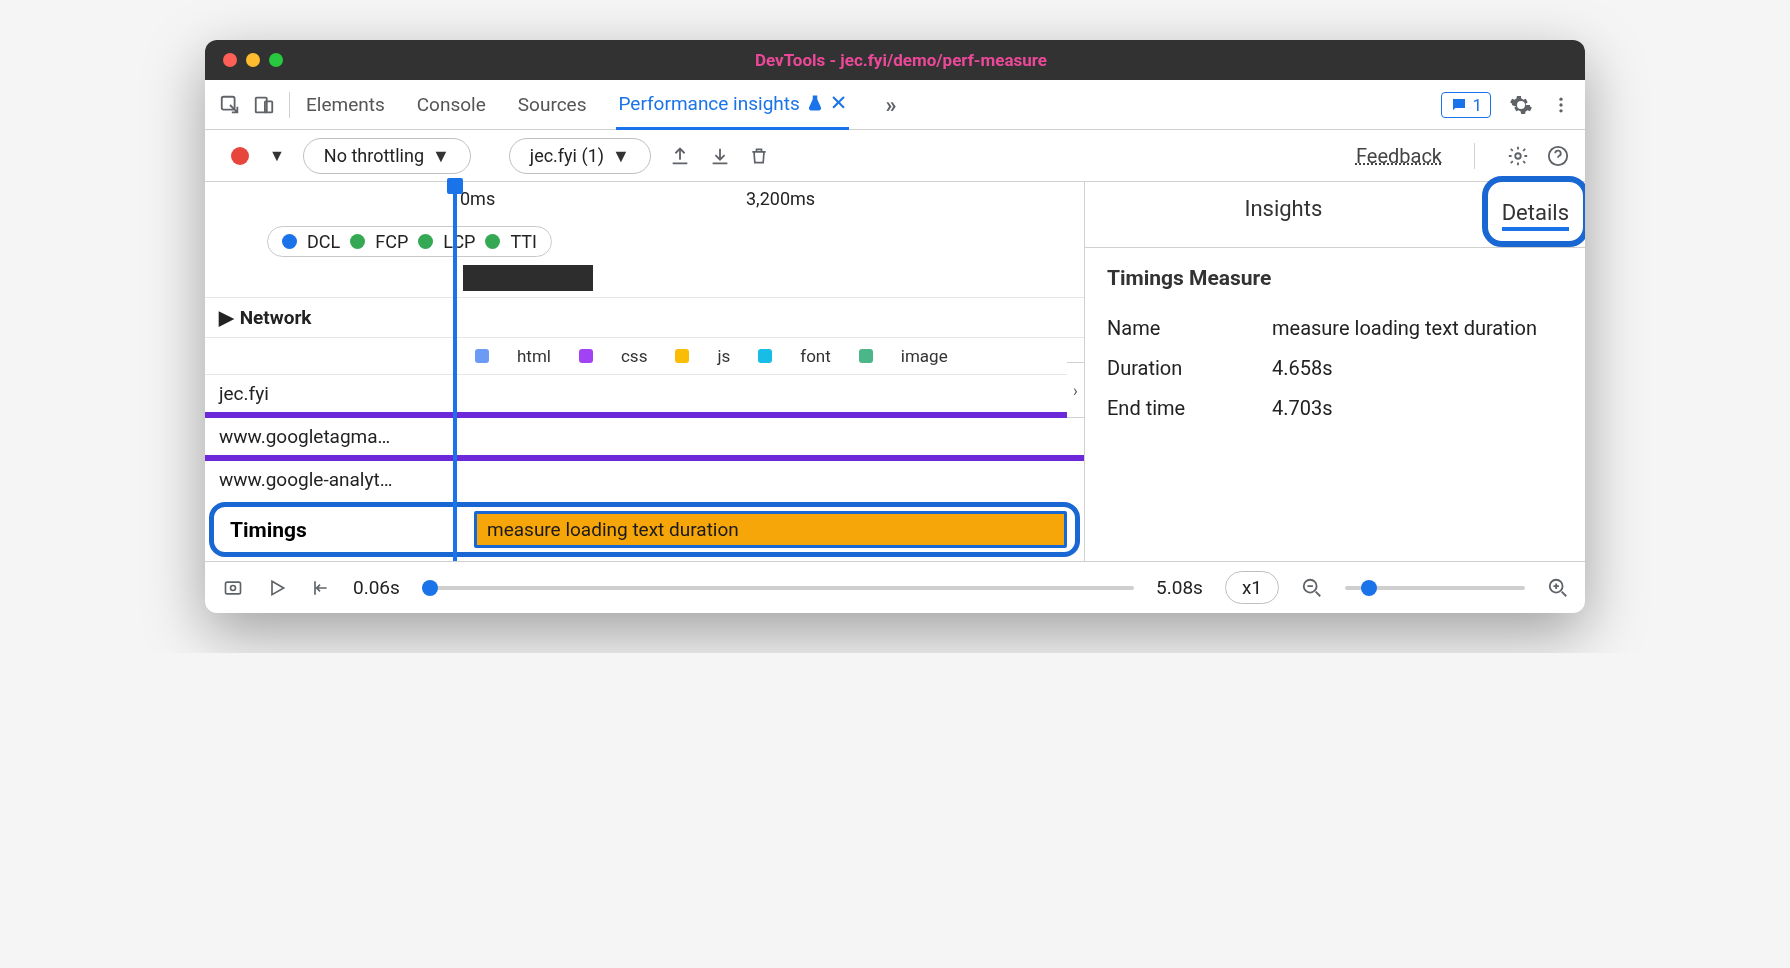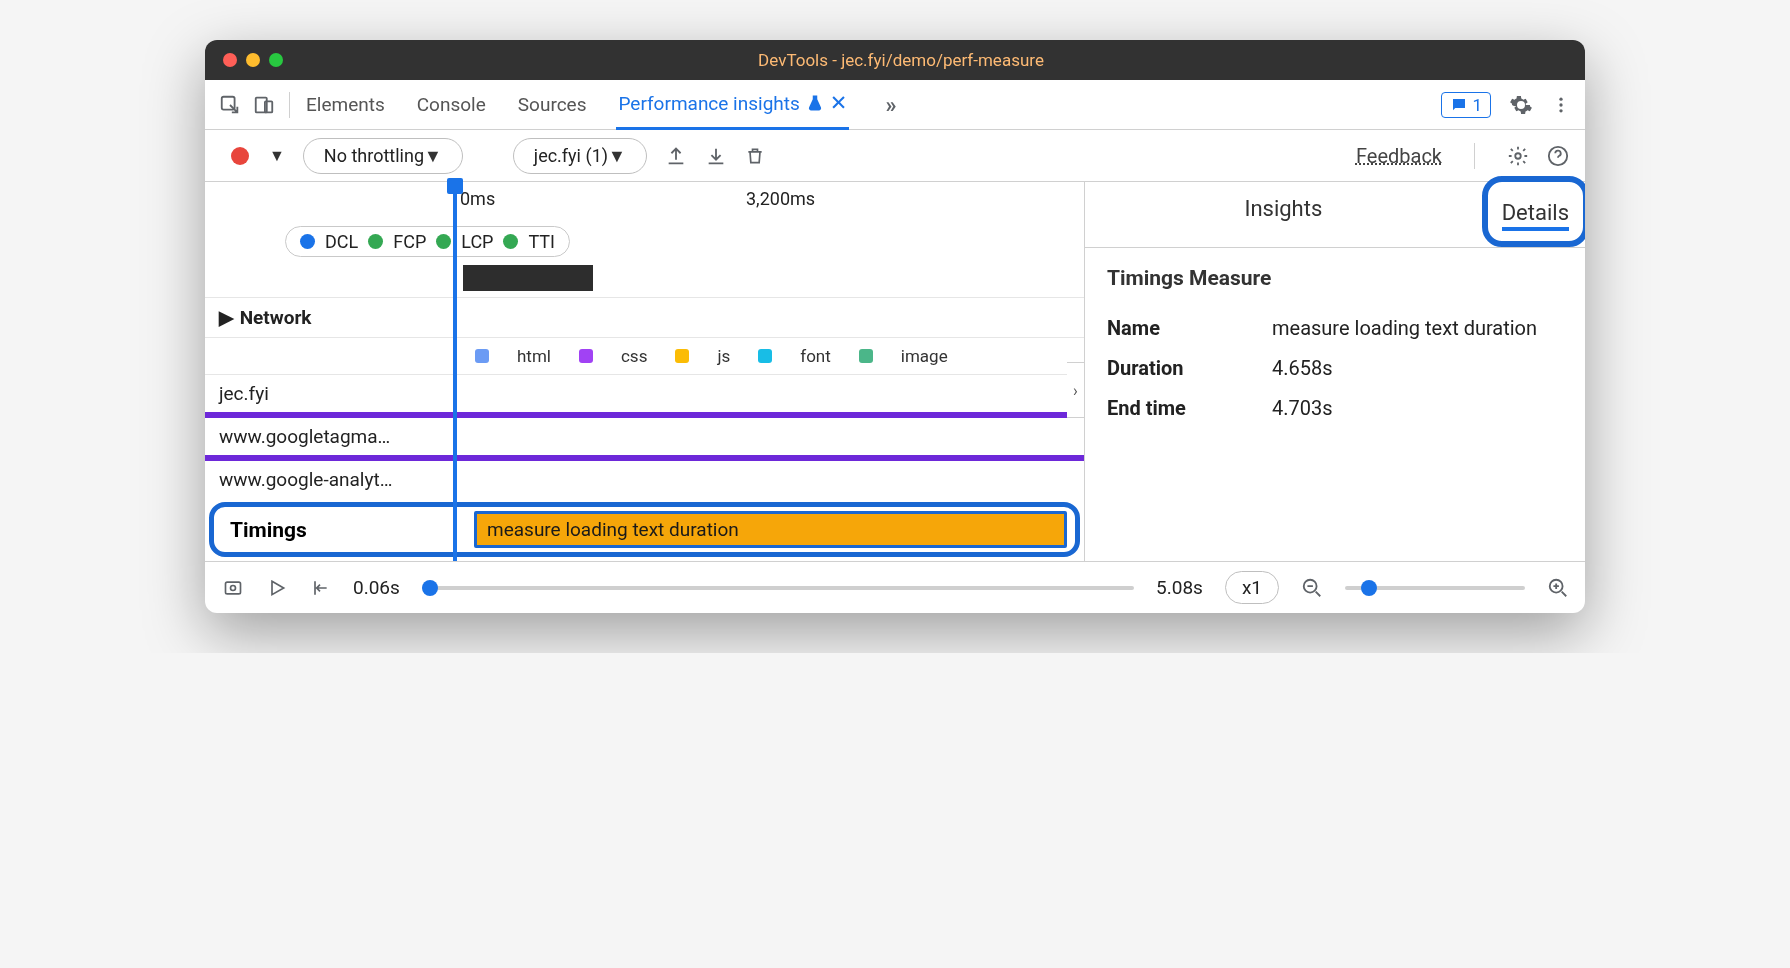--- a/index.html
+++ b/index.html
@@ -2,35 +2,35 @@
 <html><head>
 <meta charset="utf-8">
 <style>
 * { box-sizing: border-box; margin: 0; padding: 0; font-family: -apple-system, BlinkMacSystemFont, "Segoe UI", Roboto, sans-serif; }
 body { background: #f5f5f5; padding: 40px; }
 .window { width: 1380px; margin: 0 auto; background: #fff; border-radius: 12px; box-shadow: 0 20px 60px rgba(0,0,0,0.35); overflow: hidden; }
 .titlebar { background: #323232; height: 40px; display: flex; align-items: center; padding: 0 18px; }
 .traffic-lights { display: flex; gap: 9px; }
 .tl { width: 14px; height: 14px; border-radius: 50%; }
 .tl-r { background: #ff5f57; } .tl-y { background: #febc2e; } .tl-g { background: #28c840; }
-.title-text { flex: 1; text-align: center; color: #fdba74; font-size: 17px; font-weight: 400; }
+.title-text { flex: 1; text-align: center; color: #ec4899; font-size: 17px; font-weight: 700; }
 
 .topbar { display: flex; align-items: center; border-bottom: 1px solid #d0d0d0; height: 50px; padding: 0 14px; }
 .ic { cursor: pointer; display:inline-flex; align-items:center; justify-content:center; }
 .divider { width: 1px; height: 26px; background: #d0d0d0; margin: 0 14px; }
 .tabs { display: flex; flex: 1; align-items:center; gap: 28px; font-size: 19px; color: #555; }
 .tab { padding: 12px 2px; cursor: pointer; display:flex; align-items:center; gap:6px; }
 .tab.active { color: #1a73e8; border-bottom: 3px solid #1a73e8; }
 .chevrons { color:#5f6368; font-size:22px; font-weight:bold; padding:0 8px; cursor:pointer;}
 .right-ics { display:flex; align-items:center; gap:18px; }
 .msg-badge { display:flex; align-items:center; gap:4px; border:1.5px solid #1a73e8; color:#1a73e8; border-radius:4px; padding:2px 8px; font-size:17px; cursor:pointer;}
 
 .toolbar { display:flex; align-items:center; border-bottom:1px solid #d0d0d0; height:52px; padding:0 16px; gap:18px; }
 .rec { width:18px; height:18px; border-radius:50%; background:#e8453c; margin-left:10px; margin-right:2px; cursor:pointer;}
-.drop { display:flex; align-items:center; border:1px solid #bfbfbf; border-radius:18px; padding:6px 20px; font-size:18px; color:#222; cursor:pointer; }
+.drop { display:flex; align-items:center; border:1px solid #bfbfbf; border-radius:18px; padding:6px 20px; font-size:18px; color:#222; cursor:pointer; gap:8px; }
 .carets { color:#333; }
 .linkish { text-decoration:underline dotted; color:#444; font-size:20px; cursor:pointer;}
 .spacer { flex:1; }
 
 .content { display:flex; }
 .left-pane { flex: 1; border-right:1px solid #d0d0d0; position:relative; }
 .right-pane { width: 500px; }
 
 .timegrid { position:relative; height:40px; }
 .timegrid .ms { position:absolute; font-size:18px; color:#222; top:6px;}
@@ -51,21 +51,21 @@
 .expand-h { position:absolute; right:-1px; top:180px; width:18px; height:56px; border:1px solid #d0d0d0; border-left:none; background:#fff; display:flex; align-items:center; justify-content:center; font-size:16px; color:#555; cursor:pointer; }
 
 .panel-tabs { display:flex; border-bottom:1px solid #d0d0d0; }
 .panel-tab { flex:1; text-align:center; padding:14px 0; font-size:22px; color:#333; cursor:pointer; }
 .panel-tab.active { font-weight:400; }
 .details-wrap { border:6px solid #1967d2; border-radius:20px; padding:4px 14px 10px; margin:-6px -4px 0 0; }
 .details-wrap .inner { border-bottom:4px solid #1a73e8; padding-bottom:2px;}
 .right-body { padding:18px 22px; }
 .right-body h3 { font-size:21px; color:#333; font-weight:700; margin-bottom:18px;}
 .kv { display:flex; padding:8px 0; font-size:20px; color:#222; }
-.kv .k { width:165px;font-weight:bold; }
+.kv .k { width:165px; }
 .kv .v { flex:1; }
 
 .footer { display:flex; align-items:center; border-top:1px solid #d0d0d0; height:52px; padding:0 16px; gap:22px; font-size:19px; color:#222;}
 .zoom-badge { border:1px solid #bfbfbf; border-radius:18px; padding:4px 16px; }
 .slider { flex:1; height:4px; background:#cfcfcf; position:relative; border-radius:2px;}
 .slider .thumb { position:absolute; top:-6px; width:16px; height:16px; border-radius:50%; background:#1a73e8; }
 </style>
 </head>
 <body>
 
@@ -129,21 +129,21 @@
     </div>
   </div>
 
   <div class="toolbar">
     <div class="rec"></div>
     <span class="carets">▼</span>
     <div class="drop">
       <span>No throttling</span>
       <span class="carets">▼</span>
     </div>
-    <div class="drop" style="margin-left:32px;align-items:center;">
+    <div class="drop" style="margin-left:20px;align-items:center;">
       <span>jec.fyi (1)</span>
       <span class="carets">▼</span>
     </div>
     <span class="ic">
       <svg width="22" height="22" viewBox="0 0 24 24" fill="none" stroke="#5f6368" stroke-width="2">
           <path d="M12 16V4M7 9l5-5 5 5M4 20h16"></path>
         </svg>
     </span>
     <span class="ic">
       <svg width="22" height="22" viewBox="0 0 24 24" fill="none" stroke="#5f6368" stroke-width="2">
@@ -174,21 +174,21 @@
 
   <div class="content">
     <div class="left-pane">
       <div class="playhead">
           <div class="playhead-handle"></div>
         </div>
       <div class="timegrid">
         <span class="ms" style="left:255px">0ms</span>
         <span class="ms" style="left:541px">3,200ms</span>
       </div>
-      <div class="pill-row" style="padding-left:80px">
+      <div class="pill-row" style="padding-left:62px">
         <div class="metric-pill-group">
           <span class="dot" style="background:#1a73e8"></span>
             <span class="mt-lab">DCL</span>
           <span class="dot" style="background:#34a853"></span>
             <span class="mt-lab">FCP</span>
           <span class="dot" style="background:#34a853"></span>
             <span class="mt-lab">LCP</span>
           <span class="dot" style="background:#34a853"></span>
             <span class="mt-lab">TTI</span>
         </div>

